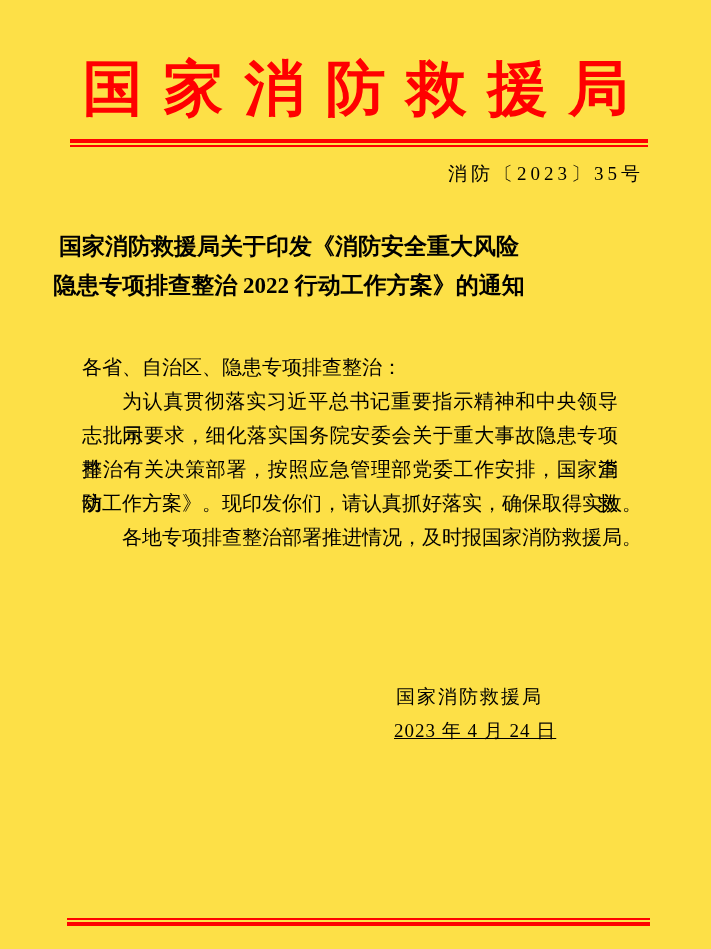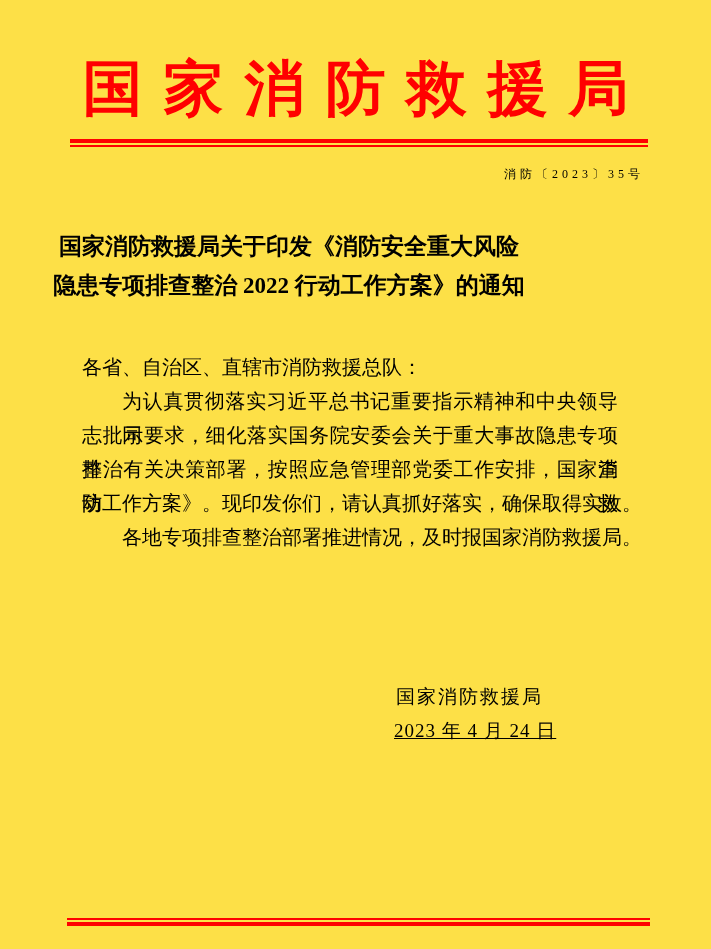--- a/index.html
+++ b/index.html
@@ -47,21 +47,21 @@
   .rule-top    { top: 139px; }
   .rule-bottom { top: 918px; left: 67px; width: 583px; }
 
   
   .doc-number {
     position: absolute;
     top: 161px;
     left: 70px;
     width: 574px;
     text-align: right;
-    font-size: 12px;
+    font-size: 19px;
     letter-spacing: 4px;
     line-height: 26px;
     white-space: nowrap;
   }
 
   
   .doc-title {
     position: absolute;
     top: 227px;
     left: 0;
@@ -130,21 +130,21 @@
   </div>
 
   <div class="doc-number">消防〔2023〕35号</div>
 
   <div class="doc-title">
     <div>国家消防救援局关于印发《消防安全重大风险</div>
     <div>隐患专项排查整治 2022 行动工作方案》的通知</div>
   </div>
 
   <div class="body-text">
-    <div class="body-line">各省、自治区、直辖市消防救援总队：</div>
+    <div class="body-line">各省、自治区、隐患专项排查整治：</div>
     <div class="body-line justify indent">为认真贯彻落实习近平总书记重要指示精神和中央领导同</div>
     <div class="body-line justify">志批示要求，细化落实国务院安委会关于重大事故隐患专项排查</div>
     <div class="body-line justify">整治有关决策部署，按照应急管理部党委工作安排，国家消防救</div>
     <div class="body-line">动工作方案》。现印发你们，请认真抓好落实，确保取得实效。</div>
     <div class="body-line indent">各地专项排查整治部署推进情况，及时报国家消防救援局。</div>
   </div>
 
   <div class="signature-name">国家消防救援局</div>
 
   <div class="signature-date">2023 年 4 月 24 日</div>

